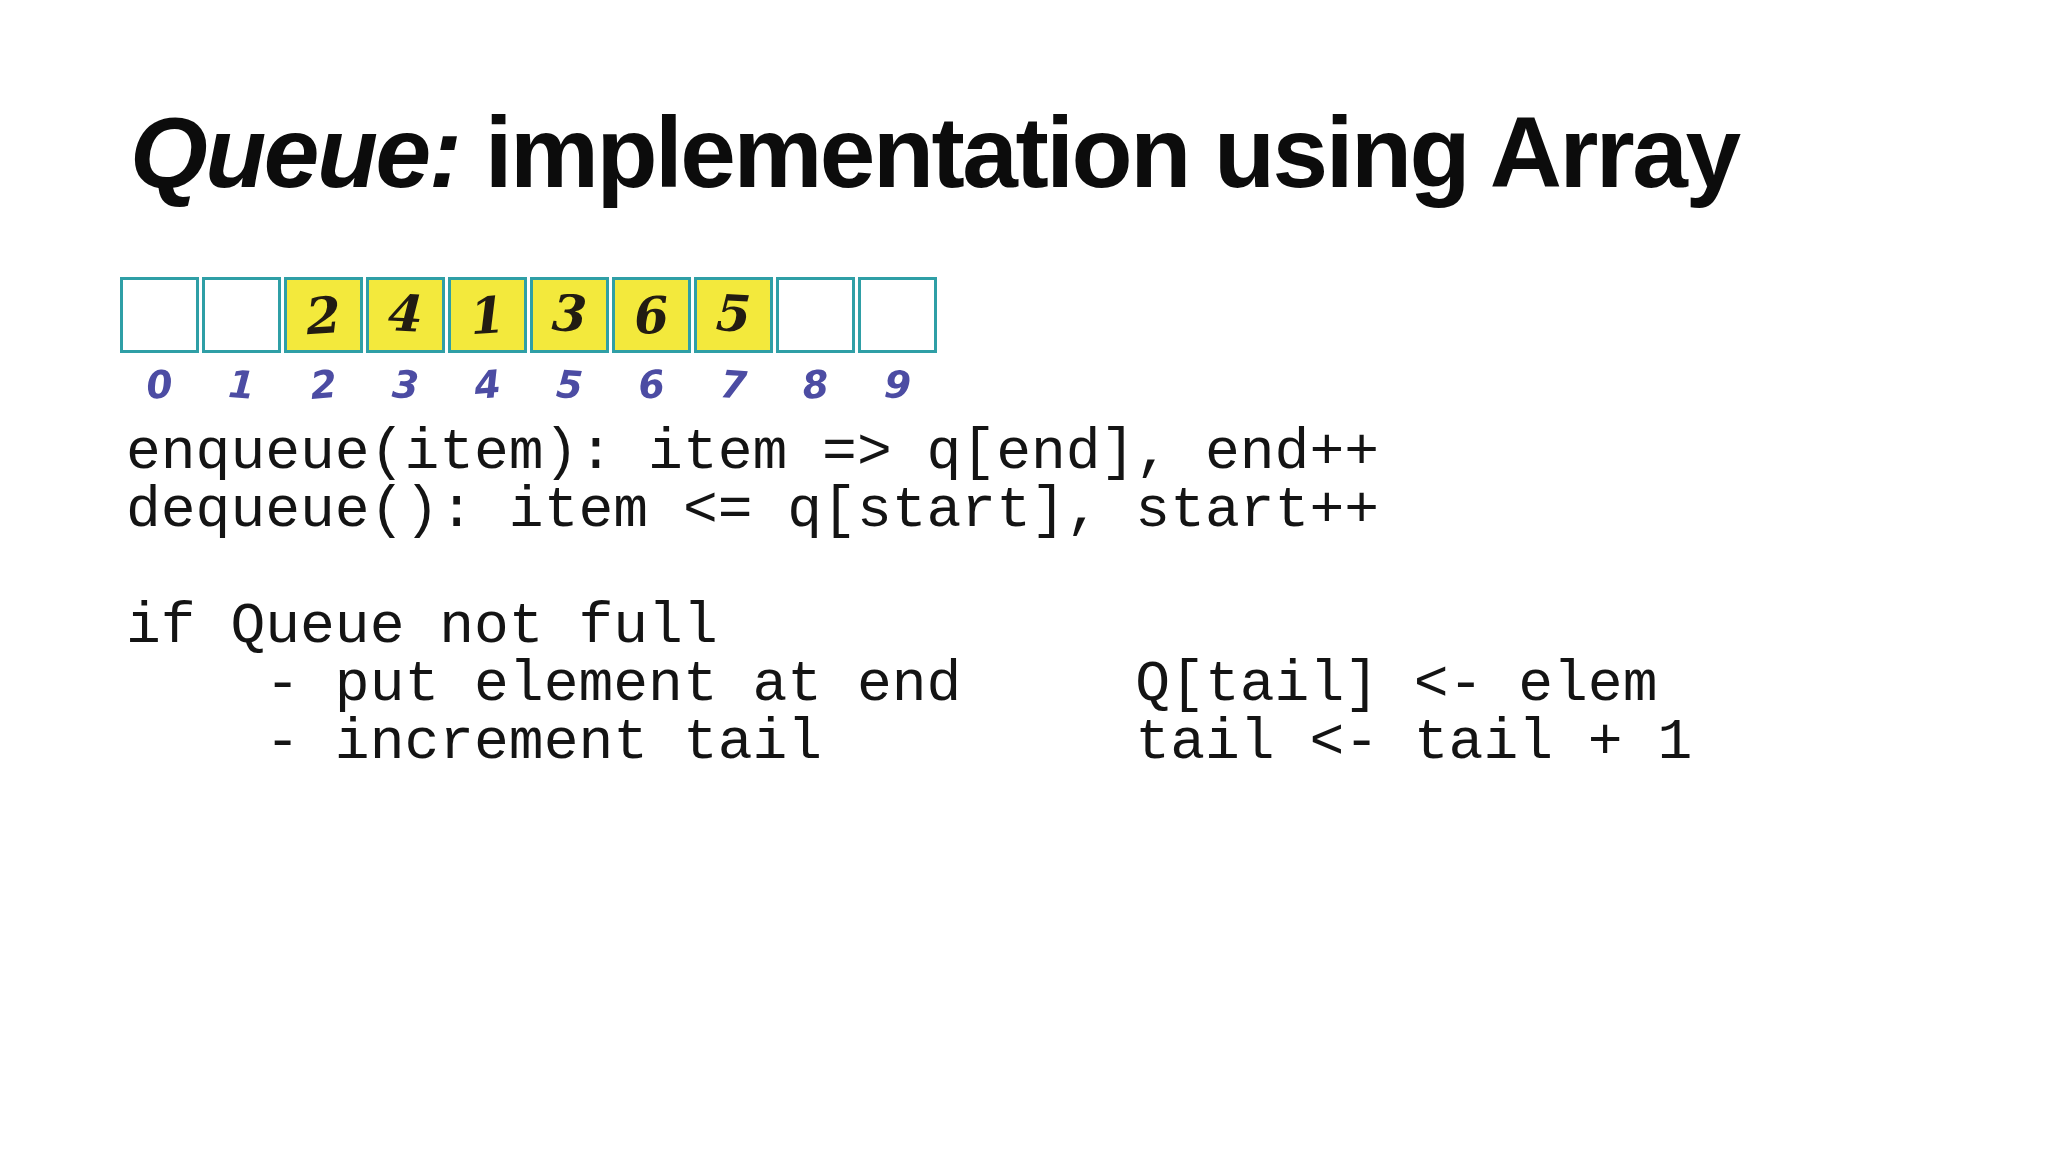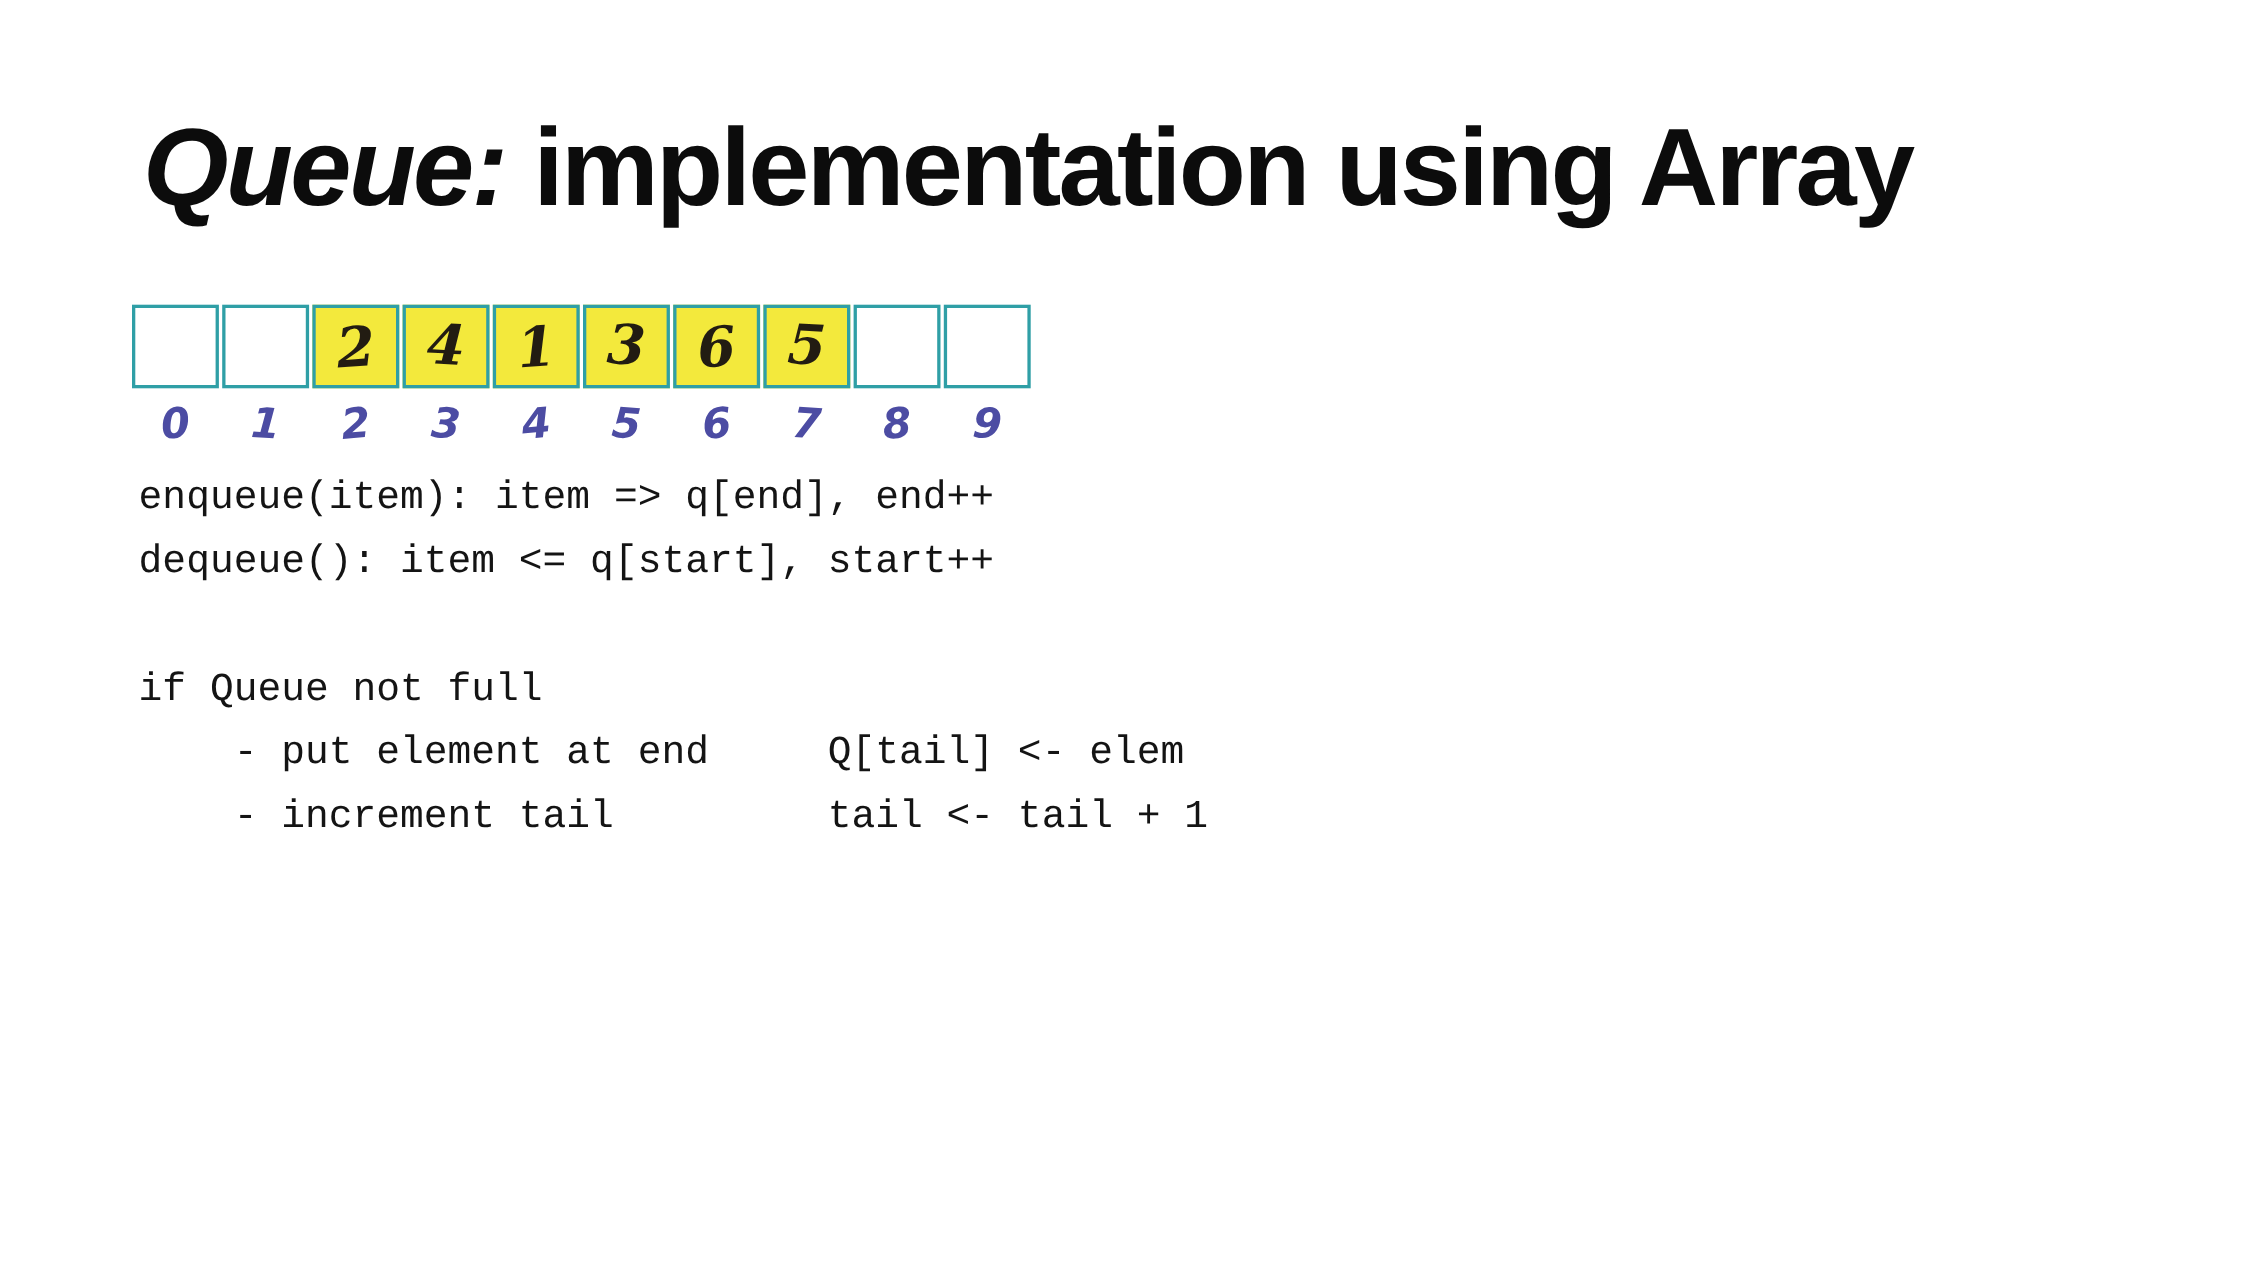--- a/index.html
+++ b/index.html
@@ -81,21 +81,21 @@
   .idx:nth-child(odd) { transform: rotate(-5deg); }
   .idx:nth-child(even) { transform: rotate(4deg); }
 
   
   .code {
     position: absolute;
     left: 126px;
     top: 424px;
     margin: 0;
     font-family: "Liberation Mono", "DejaVu Sans Mono", monospace;
-    font-size: 36px;
+    font-size: 58px;
     line-height: 58px;
     color: #141414;
     white-space: pre;
   }
 
   
   .pagenum {
     position: absolute;
     right: 30px;
     top: 1080px;

